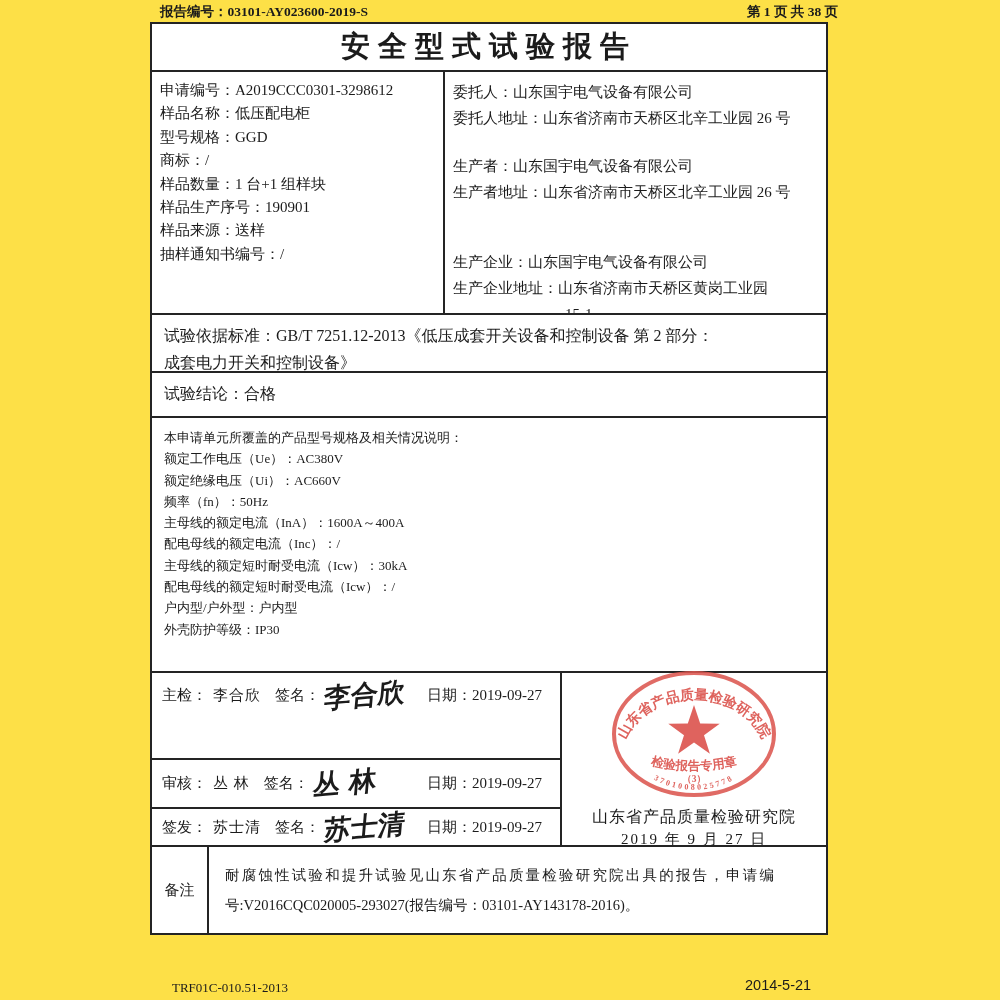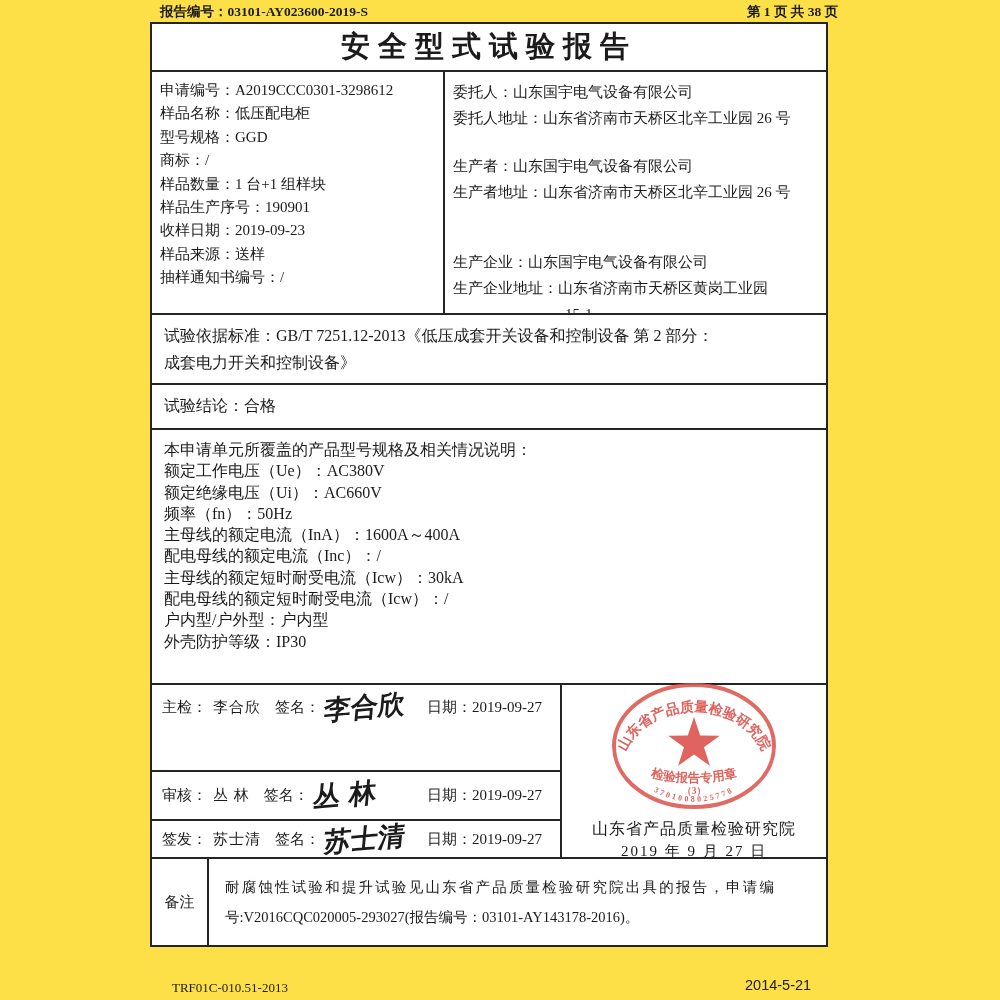--- a/index.html
+++ b/index.html
@@ -21,24 +21,24 @@
   .r-info{height:243px;display:flex;}
   .c-sample{width:293px;border-right:2px solid #242424;box-sizing:border-box;
             padding:7px 4px 0 8px;font-size:15px;}
   .c-sample .ln{line-height:23.4px;white-space:nowrap;}
   .c-party{flex:1;padding:7px 4px 0 8px;font-size:15px;box-sizing:border-box;}
   .c-party .ln{line-height:26px;white-space:nowrap;}
   .c-party .gap{margin-top:22px;}
   .c-party .gap2{margin-top:44px;}
   .c-party .indent{padding-left:112px;}
 
-  .r-std{height:70px;padding:7px 10px 7px 12px;font-size:16px;line-height:27px;box-sizing:border-box;}
+  .r-std{height:58px;padding:7px 10px 7px 12px;font-size:16px;line-height:27px;box-sizing:border-box;}
   .r-concl{height:45px;display:flex;align-items:center;padding-left:12px;font-size:16px;box-sizing:border-box;}
 
-  .r-prod{height:255px;padding:9px 10px 8px 12px;font-size:16px;box-sizing:border-box;}
+  .r-prod{height:255px;padding:9px 10px 8px 12px;font-size:13px;box-sizing:border-box;}
   .r-prod .ln{line-height:21.3px;white-space:nowrap;}
 
   .r-sig{height:174px;display:flex;}
   .c-sigrows{width:410px;border-right:2px solid #242424;box-sizing:border-box;
              display:flex;flex-direction:column;}
   .sigrow{display:flex;align-items:center;padding:0 18px 0 10px;font-size:15px;
           box-sizing:border-box;border-top:2px solid #242424;}
   .sigrow:first-child{border-top:none;}
   .sr1{height:51px;}.sr2{height:56px;margin-top:40px;}.sr3{flex:1;}
   .sig-name{margin-left:6px;letter-spacing:1px;}
@@ -78,21 +78,20 @@
     <div class="row r-title">安全型式试验报告</div>
 
     <div class="row r-info">
       <div class="c-sample">
         <div class="ln">申请编号：A2019CCC0301-3298612</div>
         <div class="ln">样品名称：低压配电柜</div>
         <div class="ln">型号规格：GGD</div>
         <div class="ln">商标：/</div>
         <div class="ln">样品数量：1 台+1 组样块</div>
         <div class="ln">样品生产序号：190901</div>
-        <div class="ln">收样日期：2019-09-23</div>
         <div class="ln">样品来源：送样</div>
         <div class="ln">抽样通知书编号：/</div>
       </div>
       <div class="c-party">
         <div class="ln">委托人：山东国宇电气设备有限公司</div>
         <div class="ln">委托人地址：山东省济南市天桥区北辛工业园 26 号</div>
         <div class="ln gap">生产者：山东国宇电气设备有限公司</div>
         <div class="ln">生产者地址：山东省济南市天桥区北辛工业园 26 号</div>
         <div class="ln gap2">生产企业：山东国宇电气设备有限公司</div>
         <div class="ln">生产企业地址：山东省济南市天桥区黄岗工业园</div>

